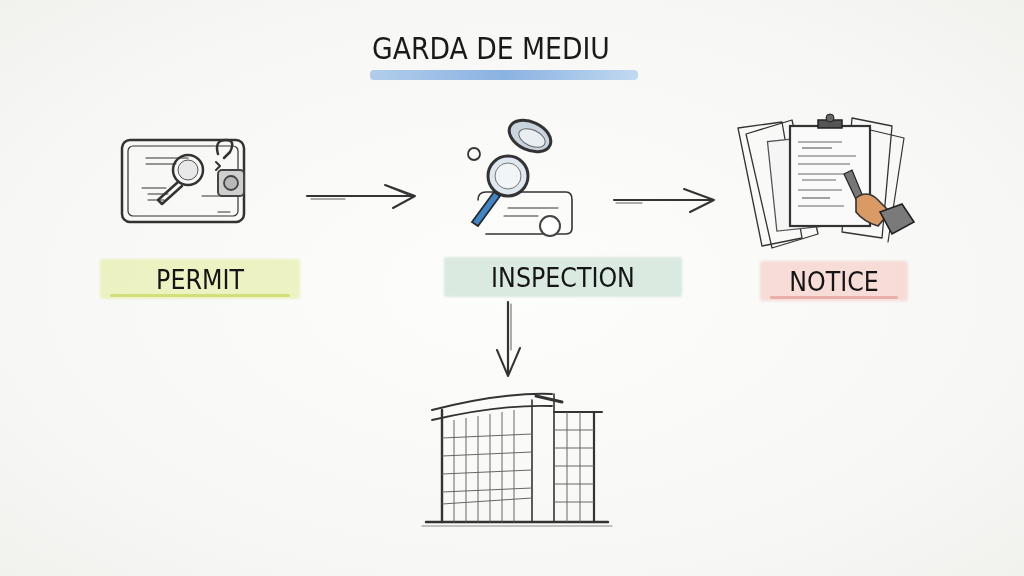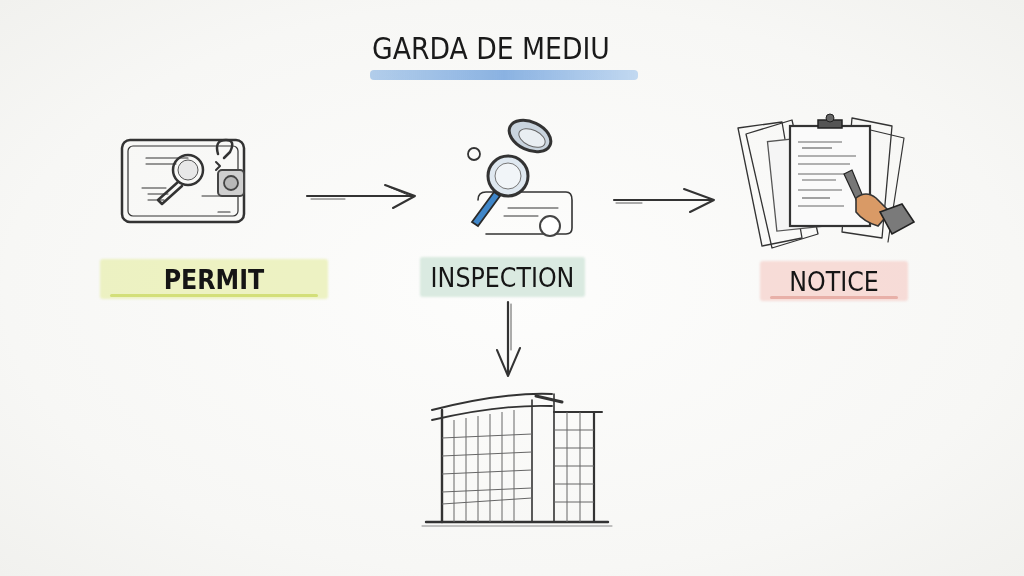--- a/index.html
+++ b/index.html
@@ -140,27 +140,27 @@
       <line x1="44" y1="38" x2="44" y2="142"></line>
     <line x1="56" y1="36" x2="56" y2="142"></line>
       <line x1="68" y1="34" x2="68" y2="142"></line>
     <line x1="80" y1="32" x2="80" y2="142"></line>
       <line x1="92" y1="30" x2="92" y2="142"></line>
     <line x1="145" y1="32" x2="145" y2="142"></line>
       <line x1="158" y1="32" x2="158" y2="142"></line>
   </g>
 </svg>
 
-<div class="abs label-wrap" style="left:100px;top:259px;width:228px;font-weight:bold;">
+<div class="abs label-wrap" style="left:100px;top:259px;width:200px;">
   <div class="label-bg" style="background:rgba(232,239,176,0.75);"></div>
   <div class="label-line" style="background:rgba(200,215,90,0.7);"></div>
   <div class="label-text">PERMIT</div>
 </div>
 
-<div class="abs label-wrap" style="left:420px;top:257px;width:165px;">
+<div class="abs label-wrap" style="left:444px;top:257px;width:238px;">
   <div class="label-bg" style="background:rgba(211,230,220,0.85);"></div>
   <div class="label-text">INSPECTION</div>
 </div>
 
 <div class="abs label-wrap" style="left:760px;top:261px;width:148px;">
   <div class="label-bg" style="background:rgba(246,210,204,0.75);"></div>
   <div class="label-line" style="background:rgba(220,140,130,0.55);"></div>
   <div class="label-text">NOTICE</div>
 </div>
 

